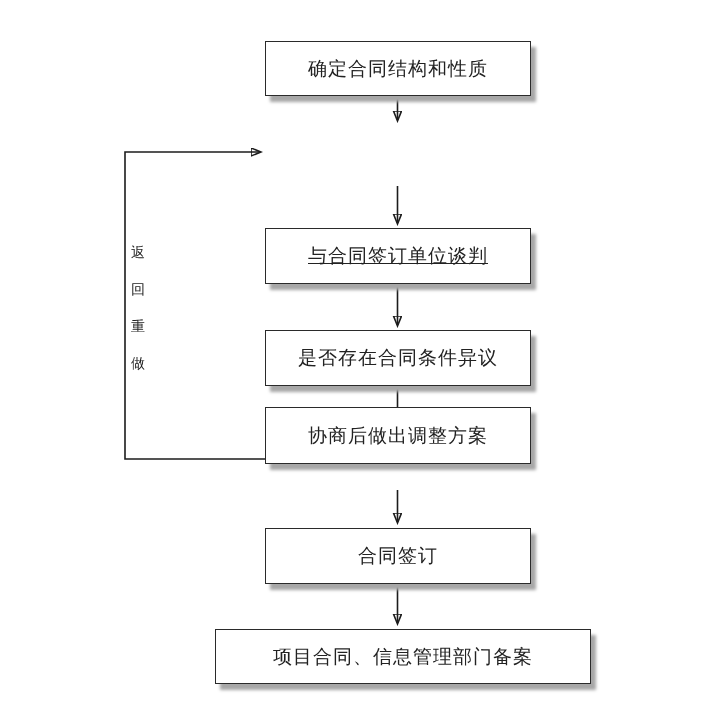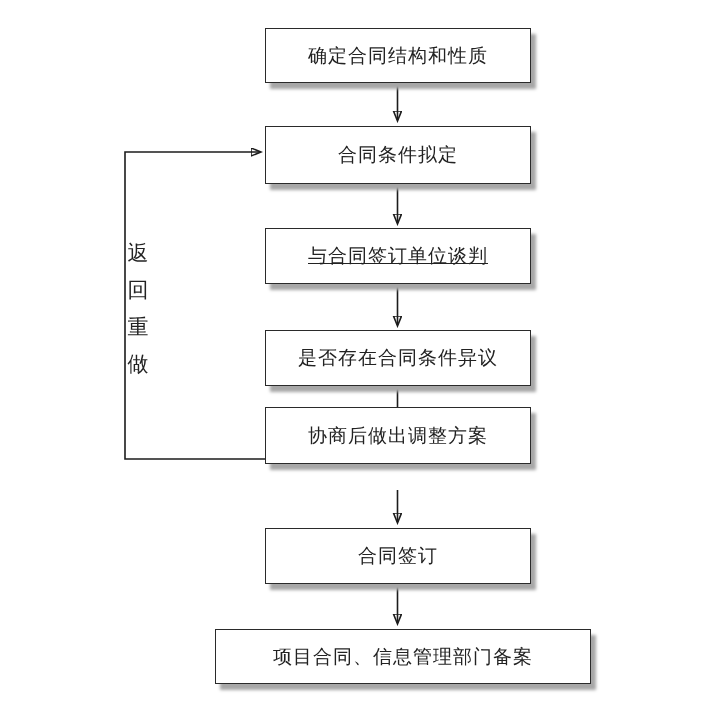--- a/index.html
+++ b/index.html
@@ -28,21 +28,21 @@
     font-size: 19px;
     letter-spacing: 1px;
     text-align: center;
     z-index: 2;
   }
   .loop-label {
     position: absolute;
     left: 126px;
     top: 234px;
     width: 24px;
-    font-size: 21px;
+    font-size: 14px;
     line-height: 37px;
     word-break: break-all;
     text-align: center;
     z-index: 2;
   }
   svg.flow-lines {
     position: absolute;
     left: 0;
     top: 0;
     z-index: 1;
@@ -66,27 +66,24 @@
     </defs>
     <path d="M397.5 84 L397.5 120" marker-end="url(#arrowhead)"></path>
     <path d="M397.5 186 L397.5 223" marker-end="url(#arrowhead)"></path>
     <path d="M397.5 286 L397.5 325" marker-end="url(#arrowhead)"></path>
     <path d="M397.5 388 L397.5 425" marker-end="url(#arrowhead)"></path>
     <path d="M397.5 490 L397.5 522" marker-end="url(#arrowhead)"></path>
     <path d="M397.5 586 L397.5 623" marker-end="url(#arrowhead)"></path>
     <path d="M265 459 L125 459 L125 152 L260 152" marker-end="url(#arrowhead)"></path>
   </svg>
 
-  <div class="flow-node" style="left:265px; top:28px;  width:266px; height:55px;">
+  <div class="flow-node" style="left:265px; top:41px;  width:266px; height:55px;">
     <span>确定合同结构和性质</span>
   </div>
 
-  <div class="flow-node" style="left:265px; top:126px; width:266px; height:58px;">
-    <span>合同条件拟定</span>
-  </div>
 
   <div class="flow-node" style="left:265px; top:228px; width:266px; height:56px;text-decoration:underline;">
     <span>与合同签订单位谈判</span>
   </div>
 
   <div class="flow-node" style="left:265px; top:330px; width:266px; height:56px;">
     <span>是否存在合同条件异议</span>
   </div>
 
   <div class="flow-node" style="left:265px; top:407px; width:266px; height:57px;text-align:right;">

